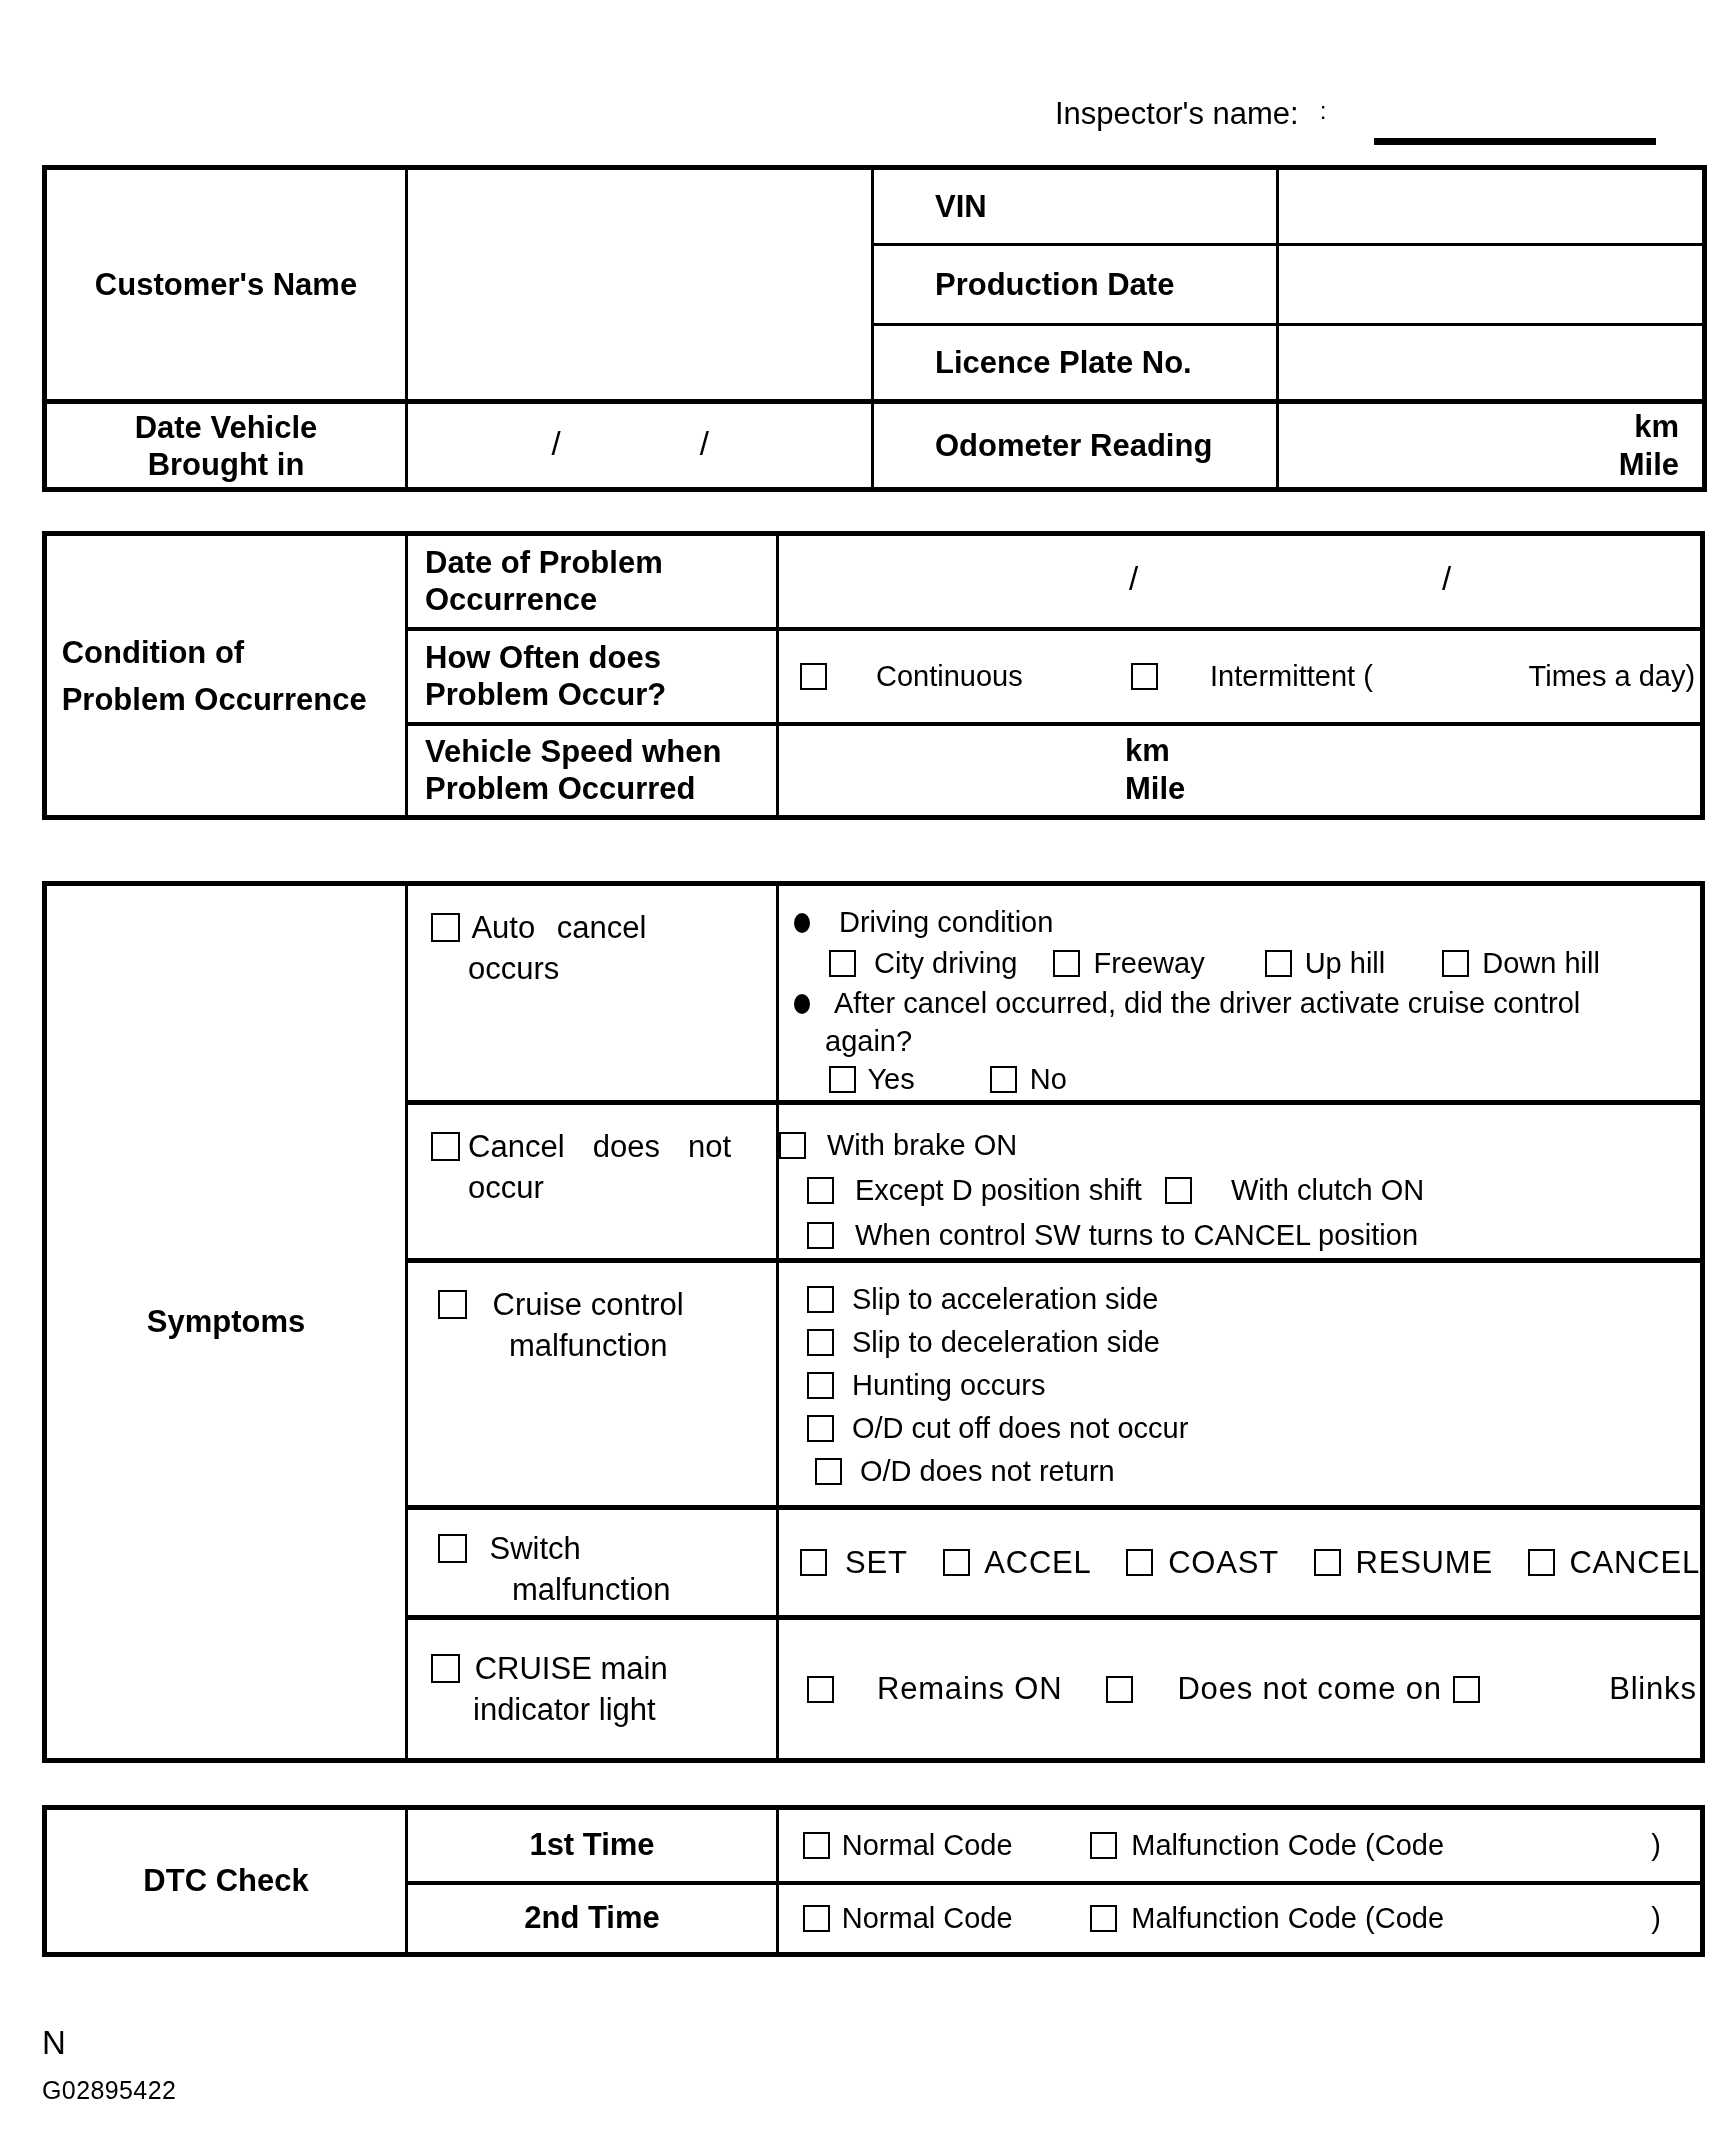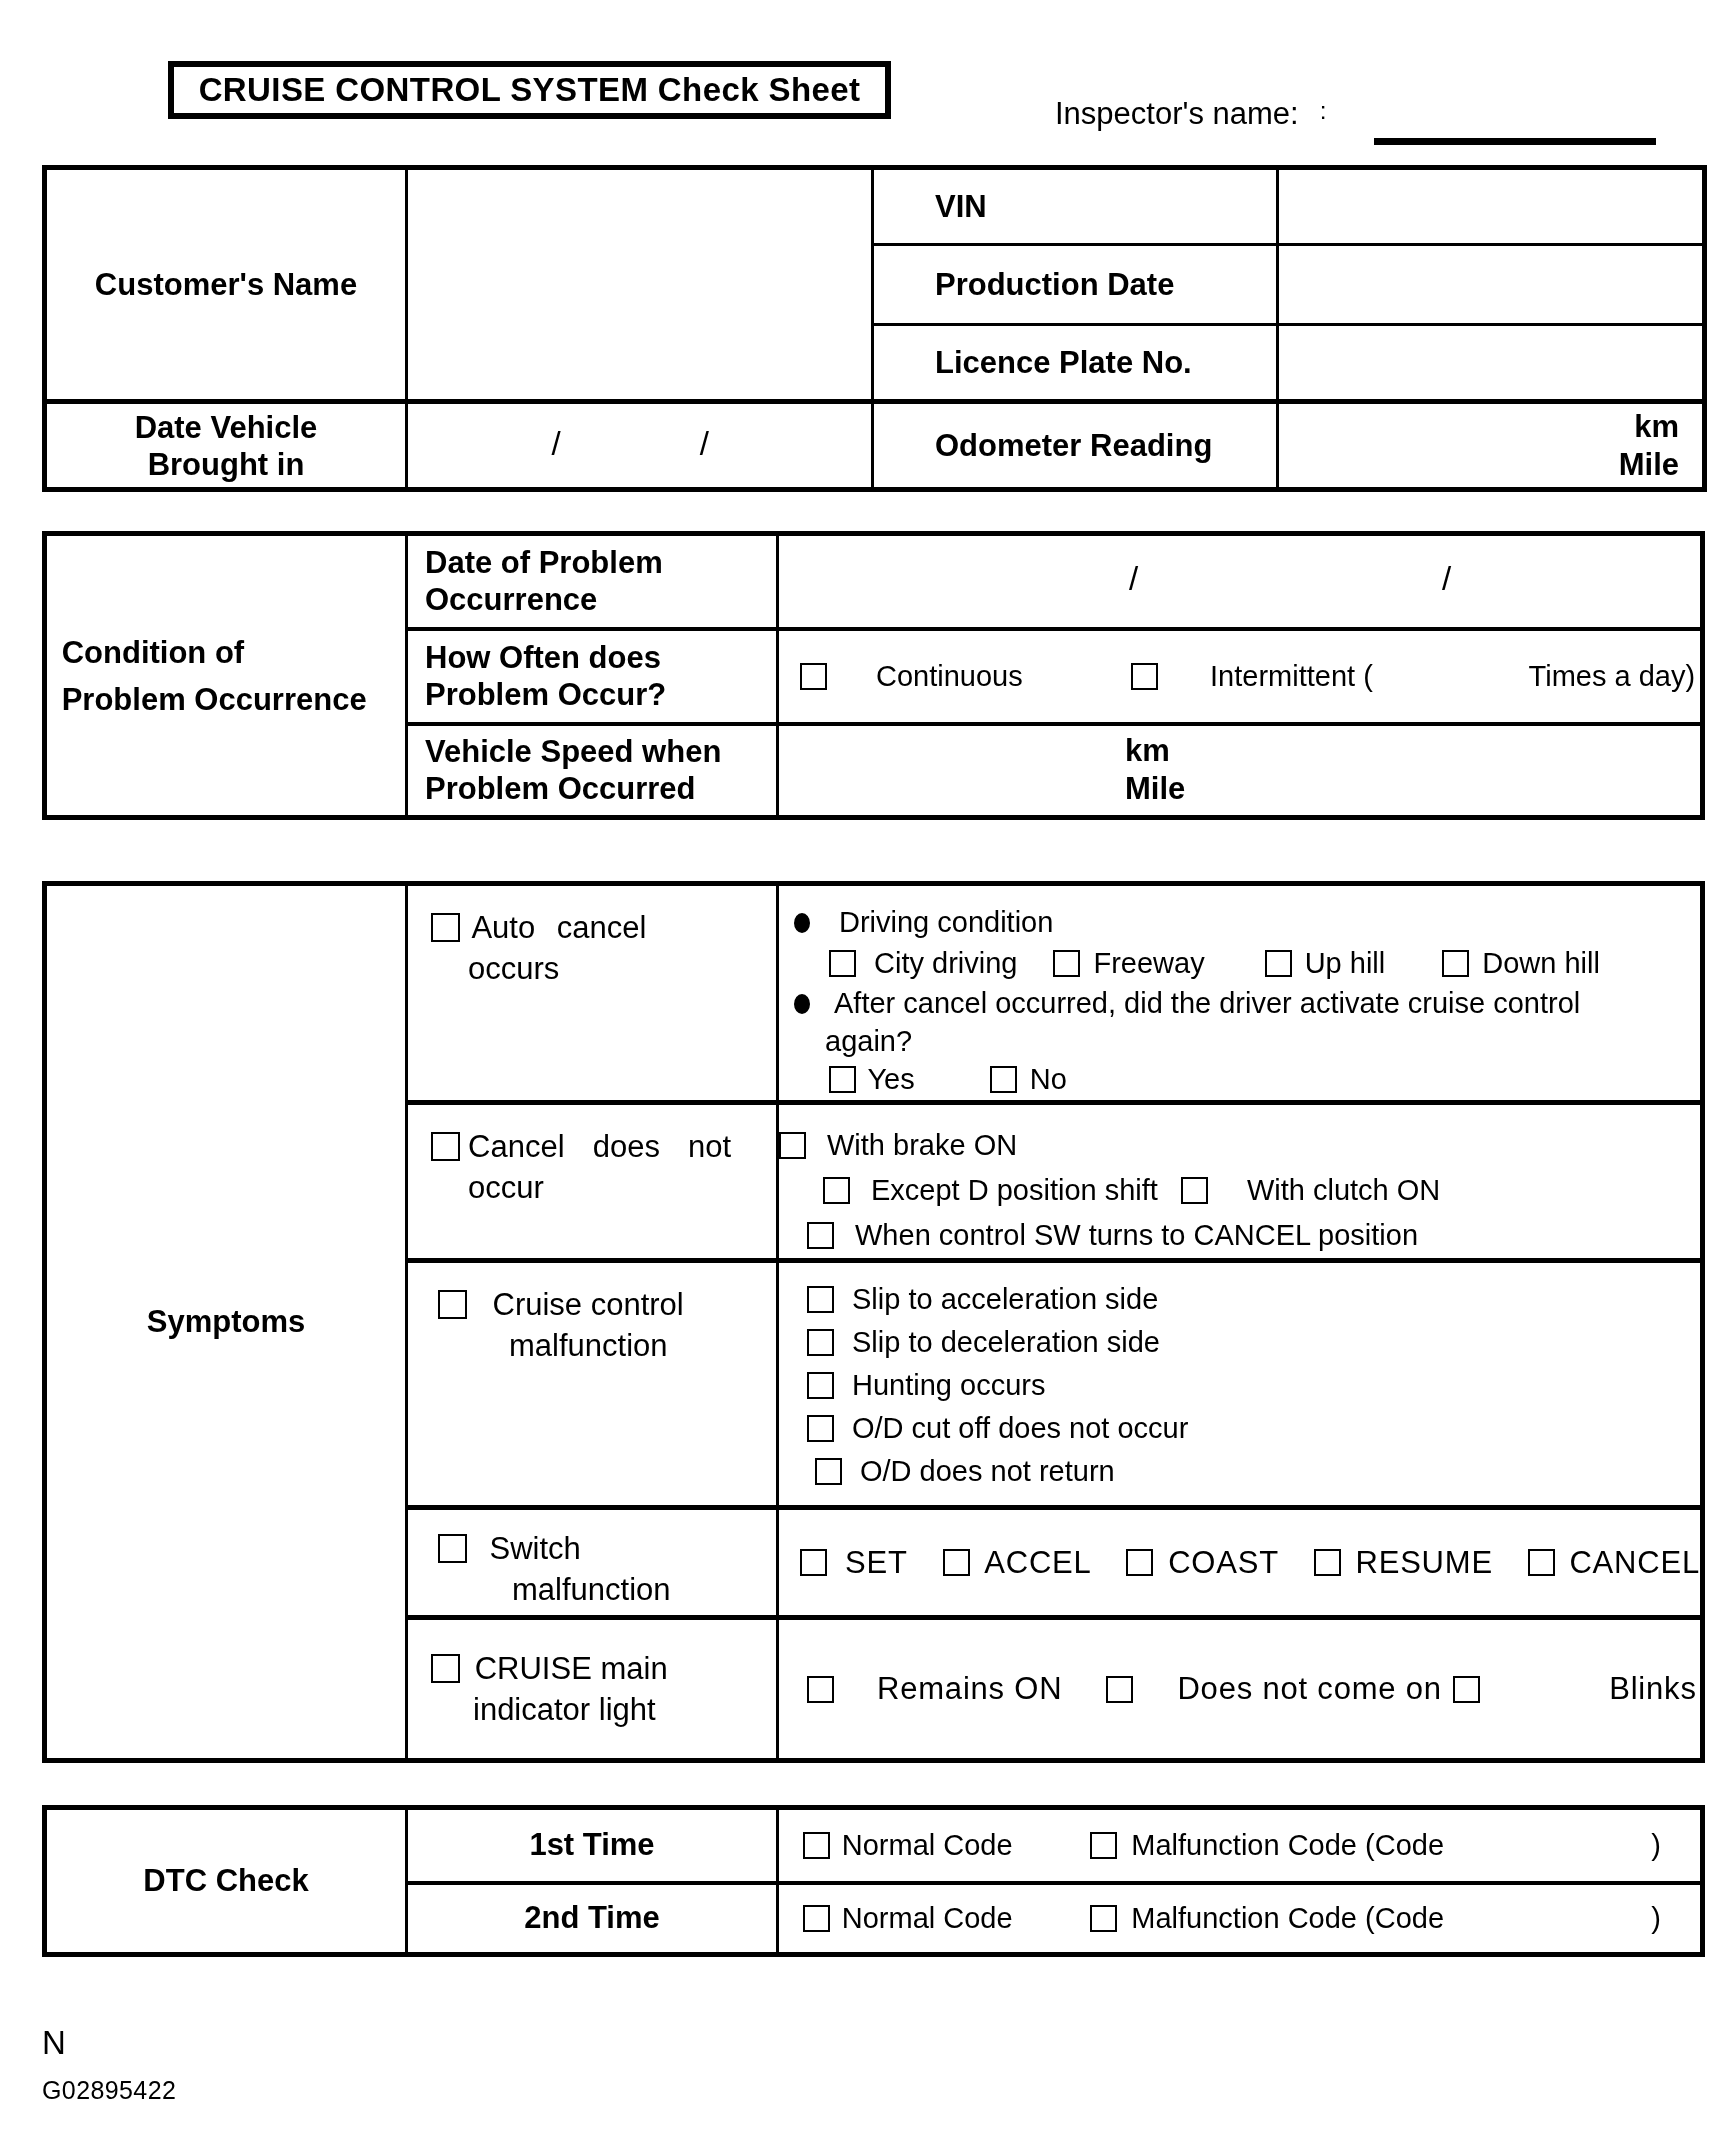--- a/index.html
+++ b/index.html
@@ -59,23 +59,20 @@
   .ws2 { word-spacing:19.5px; }
 
   .footer-n   { left:42px; top:2024px; font-size:33px; }
   .footer-code{ left:42px; top:2076px; font-size:25px; letter-spacing:0.4px; }
 </style>
 </head>
 <body>
 
 <div class="page">
 
-  <div class="abs title-box">
-    <span>CRUISE CONTROL SYSTEM Check Sheet</span>
-  </div>
   <div class="abs inspector"><span>Inspector's name:</span><span class="mark">:</span></div>
   <div class="abs inspector-line"></div>
 
   <table class="abs frame" style="left:42px; top:165px; width:1659px;">
     <colgroup>
         <col style="width:362px">
         <col style="width:466px">
         <col style="width:405px">
         <col style="width:427px">
       </colgroup>
@@ -219,21 +216,21 @@
               <span class="cb cb-lg" style="margin-right:8.1px"></span>
           <span class="ws2">Cancel does not</span>
             </div>
         <div style="padding-left:37px">occur</div>
       </td>
       <td class="vtop" style="padding-top:18px">
         <div class="line" style="height:45px; ">
           <span class="cb"></span>
           <span style="margin-left:21px">With brake ON</span>
         </div>
-        <div class="line" style="height:45px; padding-left:44px;">
+        <div class="line" style="height:45px; padding-left:28px;">
           <span class="cb"></span>
           <span style="margin-left:21px">Except D position shift</span>
           <span class="cb" style="margin-left:23px"></span>
           <span style="margin-left:39px">With clutch ON</span>
         </div>
         <div class="line" style="height:45px; padding-left:28px;">
           <span class="cb"></span>
           <span style="margin-left:21px">When control SW turns to CANCEL position</span>
         </div>
       </td>

